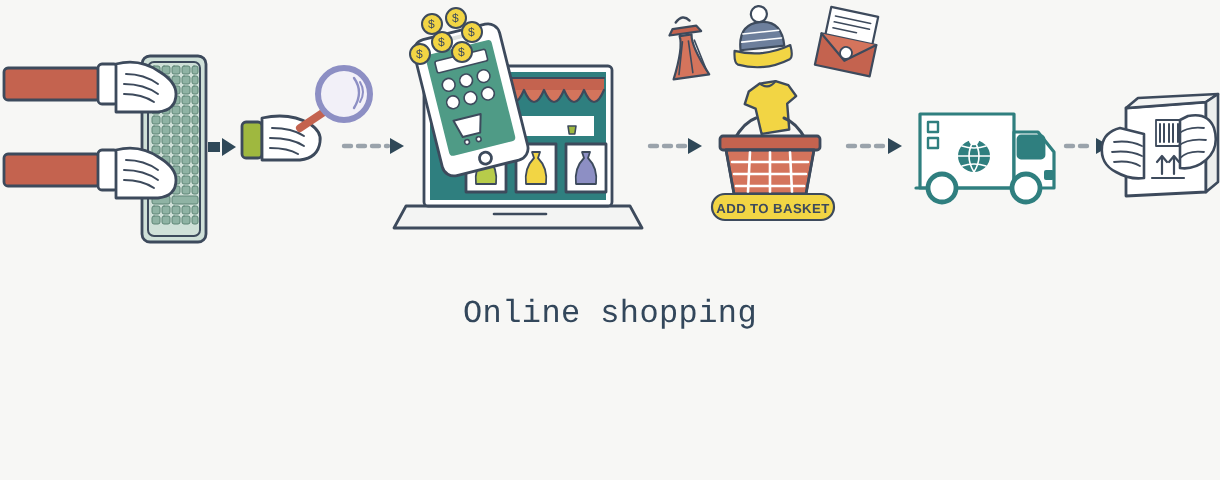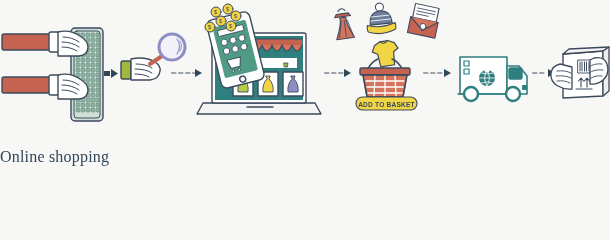--- a/index.html
+++ b/index.html
@@ -7,21 +7,22 @@
     width:610px;height:176px;
     background:#f7f7f5;
     font-family:"Liberation Sans", sans-serif;
     overflow:hidden;
     position:relative;
   }
   #stage{position:absolute;left:0;top:0;width:610px;height:176px;}
   svg{display:block;}
   .ttl{
     position:absolute;left:0;top:148px;width:610px;
-    font-family:Liberation Serif, serif;
+    text-align:center;
+    font-family:Liberation Mono, monospace;
     font-size:16px;
     color:#33475b;
     letter-spacing:.2px;
   }
 </style>
 </head>
 <body>
 
 <div id="stage">
 <svg width="610" height="176" viewBox="0 0 610 176" xmlns="http://www.w3.org/2000/svg">

